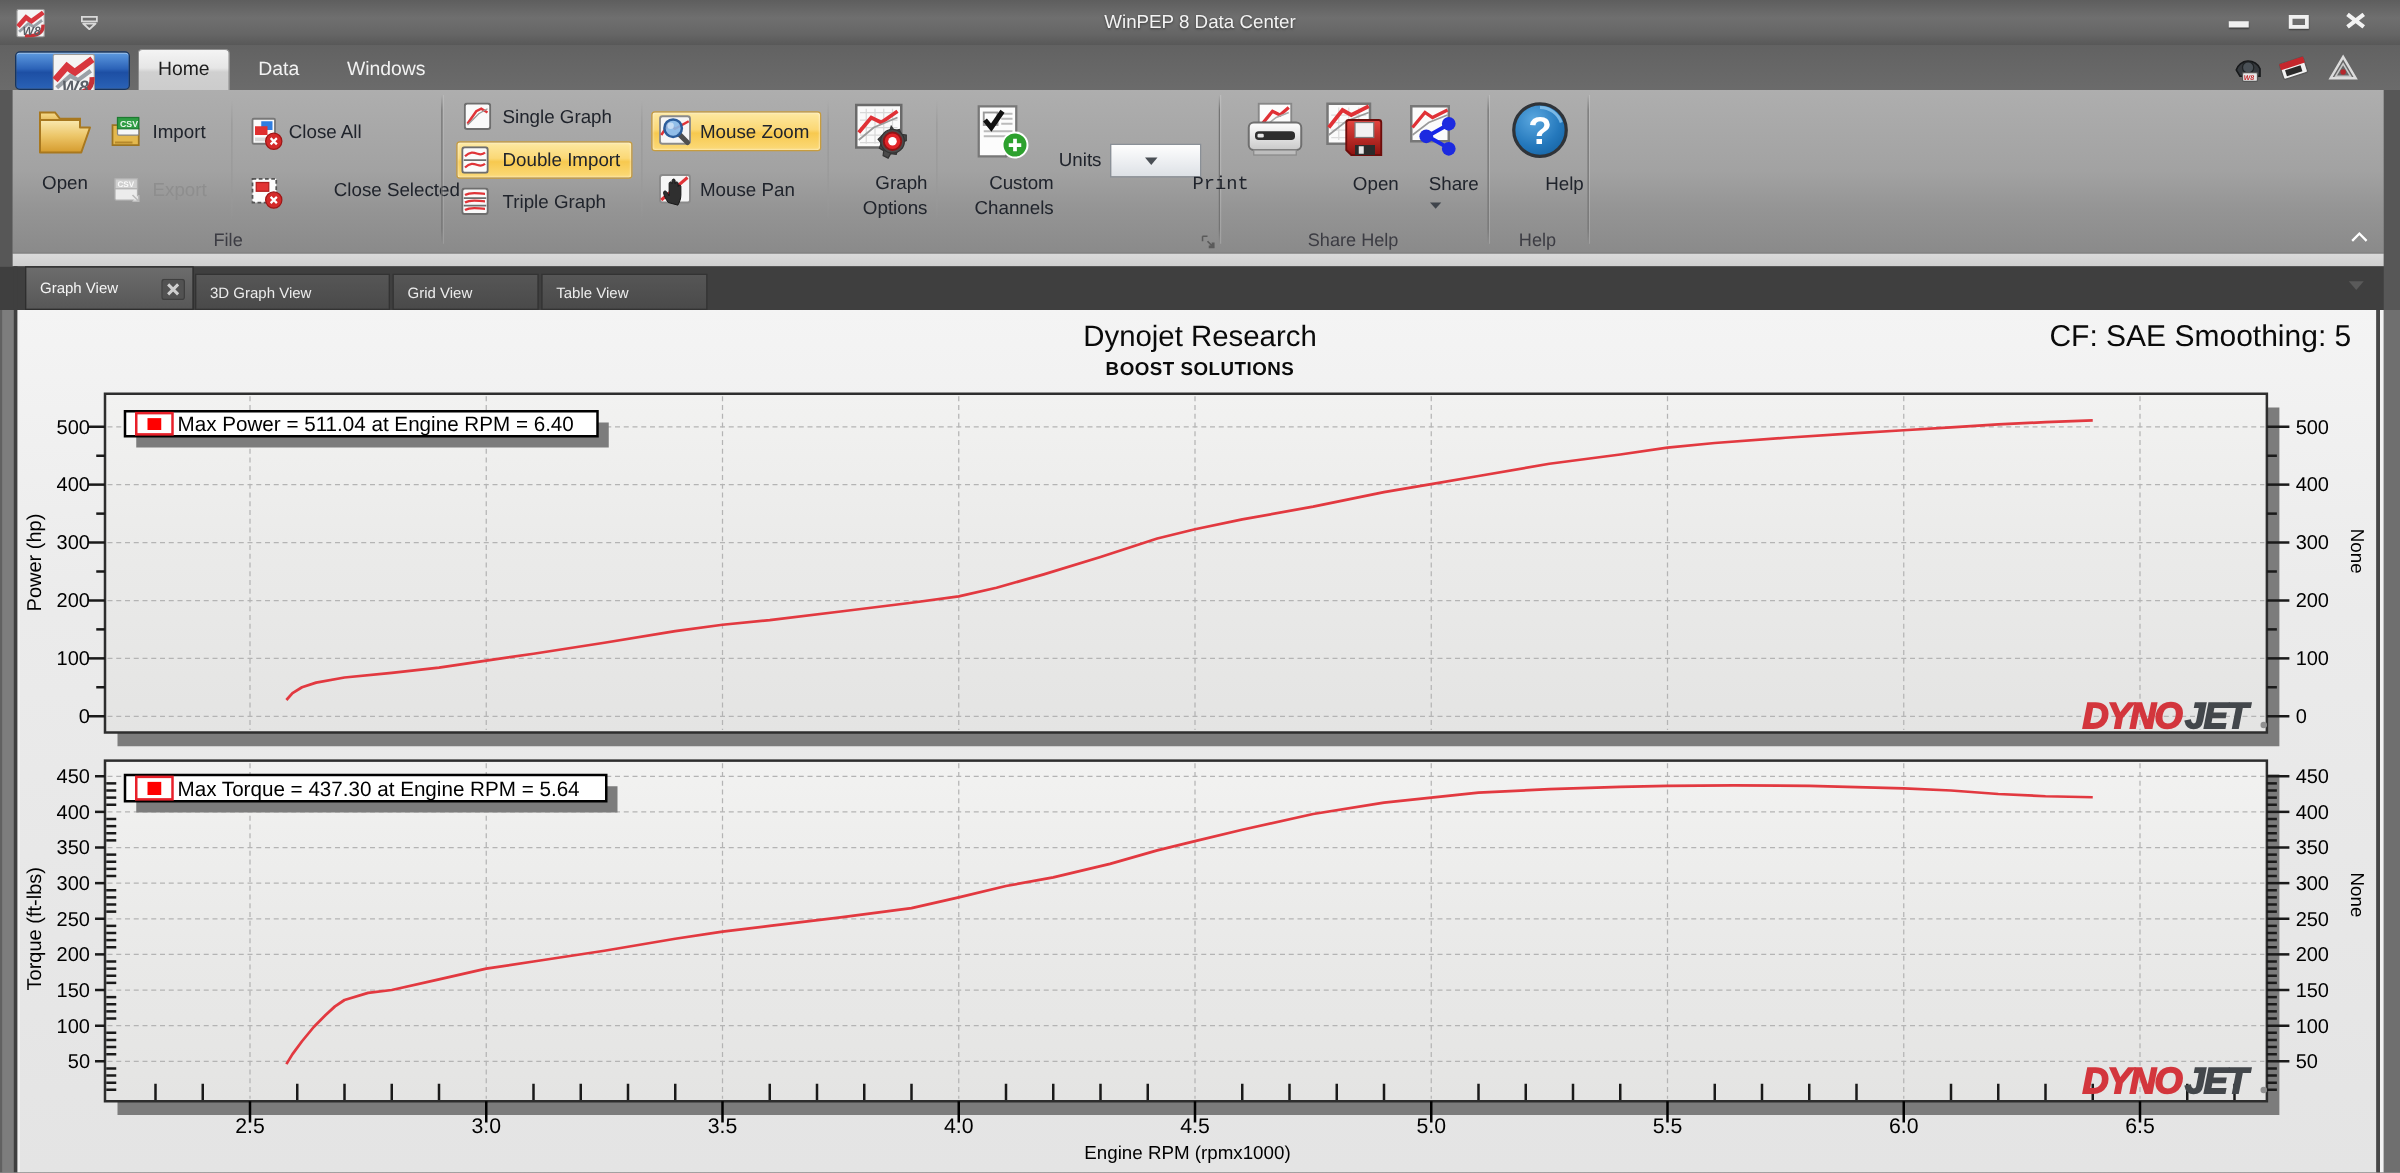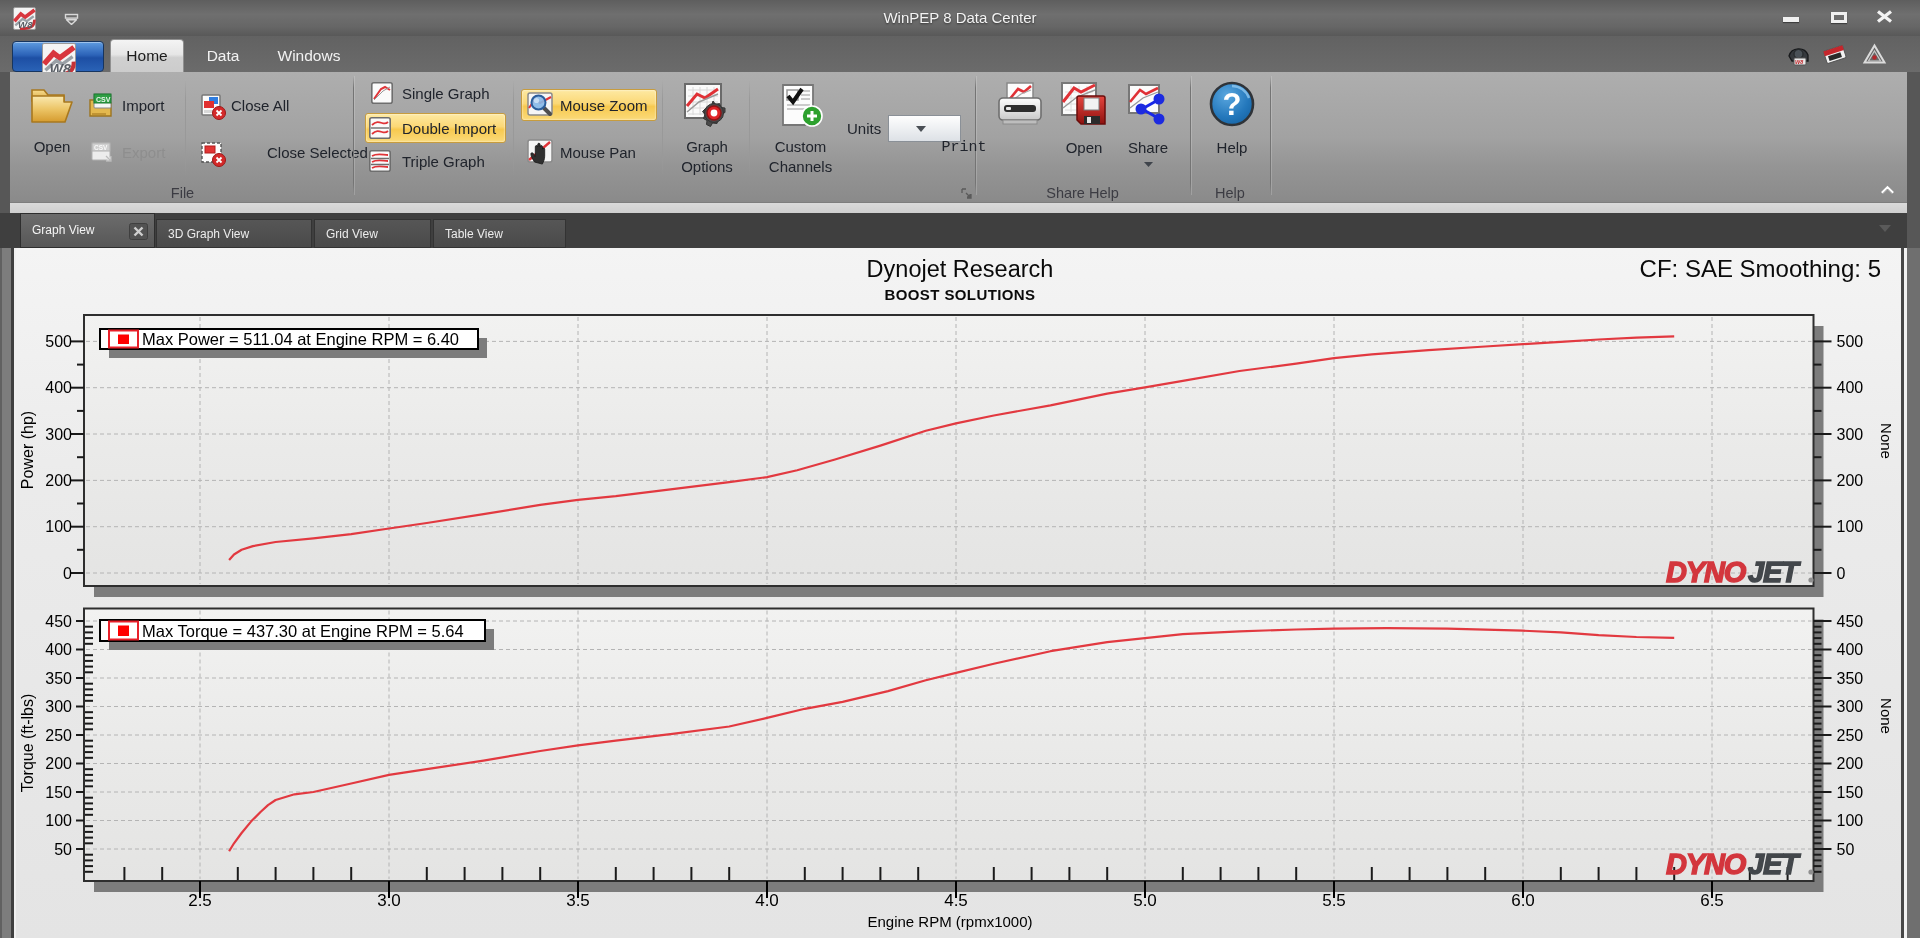--- a/index.html
+++ b/index.html
@@ -8,21 +8,21 @@
 #titletext{left:0;top:9px;width:1920px;text-align:center;font-size:15px;color:#f4f4f4;text-shadow:0 1px 2px rgba(0,0,0,.5);}
 #tabrow{left:0;top:36px;width:1920px;height:36px;background:linear-gradient(#626262,#6b6b6b);}
 #appbtn{left:12px;top:41px;width:92px;height:31px;border-radius:4px;background:linear-gradient(#5e9be0,#2c63b8 45%,#1d4fa4 55%,#2a62b6);border:1px solid #17355f;box-shadow:inset 0 1px 0 rgba(255,255,255,.4);}
 .rtab{top:40px;height:32px;line-height:32px;font-size:15.5px;color:#f2f2f2;text-align:center;}
 #tab-home{left:110px;width:74px;background:linear-gradient(#f4f4f4,#e6e6e6 45%,#d0d0d0 55%,#cccccc);color:#1d1d1d;border-radius:4px 4px 0 0;border:1px solid #909090;border-bottom:none;top:39px;height:33px;line-height:31px;}
 #ribbon{left:10px;top:72px;width:1897px;height:131px;background:linear-gradient(#aeaeae,#a2a2a2 50%,#959595 72%,#8a8a8a);border-bottom:1px solid #7e7e7e;}
 .rsep{top:76px;height:119px;width:1px;background:linear-gradient(rgba(120,120,120,0),#747474 10%,#747474 90%,rgba(120,120,120,0));box-shadow:1px 0 0 rgba(255,255,255,.18);}
 .isep{top:80px;height:96px;width:1px;background:linear-gradient(rgba(130,130,130,0),#999 20%,#999 80%,rgba(130,130,130,0));}
 .glabel{font-size:14.5px;color:#3c3c43;text-align:center;top:185px;height:16px;line-height:16px;}
 .blabel{font-size:15px;color:#20242c;}
-.big{text-align:center;}
+.big{text-align:right;}
 .sel{background:linear-gradient(#fde9a2,#fbd876 45%,#f7c94f 55%,#fbda79);border:1px solid #c79c3e;border-radius:3px;box-shadow:inset 0 0 2px #fff;}
 #lightstrip{left:10px;top:203px;width:1897px;height:10px;background:linear-gradient(#dadada,#cfcfcf);}
 #tabstrip{left:0;top:213px;width:1920px;height:35px;background:#3f3f3f;}
 .vtab{top:219px;height:29px;background:linear-gradient(#565656,#4a4a4a);border:1px solid #333;color:#ececec;font-size:12px;line-height:28px;}
 #vt-active{top:213px;height:35px;background:linear-gradient(#6c6c6c,#575757);border:1px solid #2e2e2e;color:#f5f5f5;line-height:33px;}
 #content{left:16px;top:248px;width:1885px;height:690px;background:linear-gradient(#f4f4f4,#ebebeb 35%,#e4e4e4);}
 #lb-out{left:0;top:248px;width:2px;height:690px;background:#616161;}
 #lb-mid{left:2px;top:248px;width:9px;height:690px;background:#7d7d7d;}
 #lb-dark{left:11px;top:213px;width:3px;height:725px;background:#3f3f3f;}
 #lb-white{left:14px;top:248px;width:2px;height:690px;background:#f0f0f0;}

